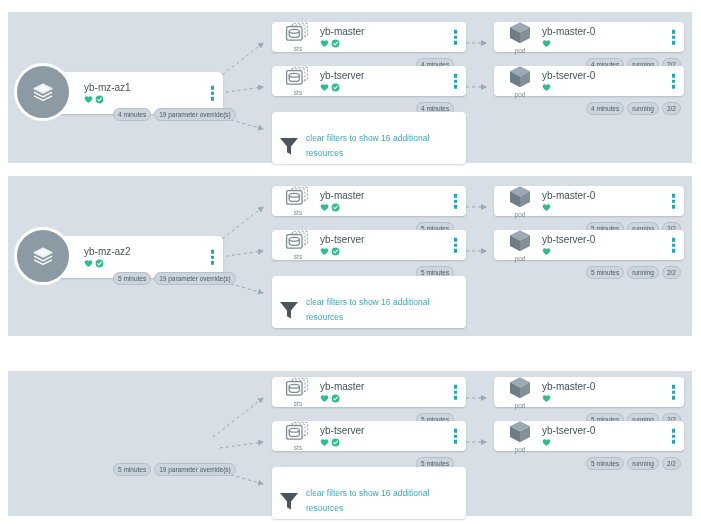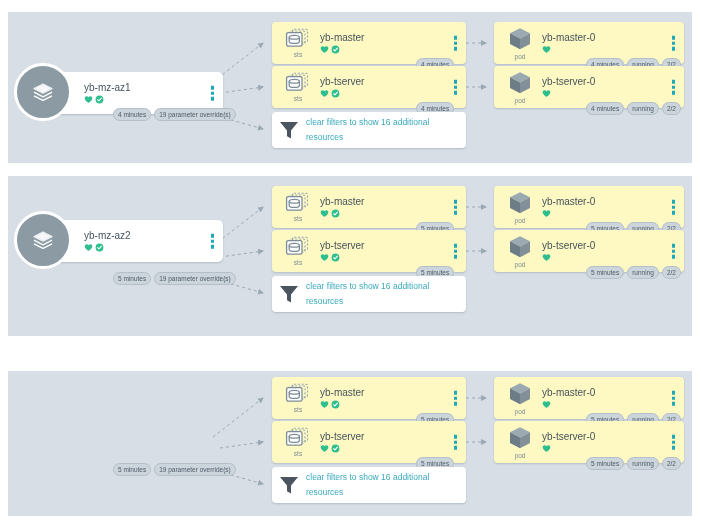--- a/index.html
+++ b/index.html
@@ -77,22 +77,22 @@
   .status-row {
     display: flex;
     align-items: center;
     gap: 2px;
     margin-top: 1px;
   }
 
   
   .res-node {
     position: absolute;
-    height: 42px;
-    background: #fef9c3;
+    height: 30px;
+    background: #ffffff;
     border-radius: 4px;
     box-shadow: 0 1px 2px rgba(70,90,110,.26);
     display: flex;
     align-items: center;
   }
   .res-icon-wrap {
     width: 40px;
     margin-left: 6px;
     display: flex;
     flex-direction: column;
@@ -149,21 +149,21 @@
   }
 
   
   .filter-node {
     position: absolute;
     background: #ffffff;
     border-radius: 4px;
     box-shadow: 0 1px 2px rgba(70,90,110,.26);
     display: flex;
     align-items: center;
-    padding: 0 8px 0 6px;
+    padding: 16px 8px 0 6px;
   }
   .filter-text {
     font-size: 8.5px;
     line-height: 15px;
     color: #3aa9bd;
     margin-left: 6px;
   }
 </style>
 </head>
 <body>
@@ -362,21 +362,21 @@
           </marker>
         </defs>
         <g stroke="#9aa9b3" stroke-width="1" stroke-dasharray="3 3" fill="none" marker-end="url(#ah1)">
           <path d="M205 70 L255 31"></path>
           <path d="M212 81 L255 75"></path>
           <path d="M188 98 L255 117"></path>
           <path d="M458 31 L478 31"></path>
           <path d="M458 75 L478 75"></path>
         </g>
       </svg>
-      <div class="zone-node" style="left:48px;top:44px;width:167px;">
+      <div class="zone-node" style="left:48px;top:60px;width:167px;">
         <div class="zone-avatar">
           <svg width="26" height="26" viewBox="0 0 26 26">
             <g fill="none" stroke="#ffffff" stroke-width="1.3" stroke-linejoin="round">
               <path d="M13 5 L22 9.6 L13 14.2 L4 9.6 Z" fill="#ffffff" fill-opacity=".92" stroke="#e8edf0"></path>
               <path d="M4 13.2 L13 17.8 L22 13.2"></path>
               <path d="M4 16.8 L13 21.4 L22 16.8"></path>
             </g>
           </svg>
         </div>
         <div class="zone-text">

